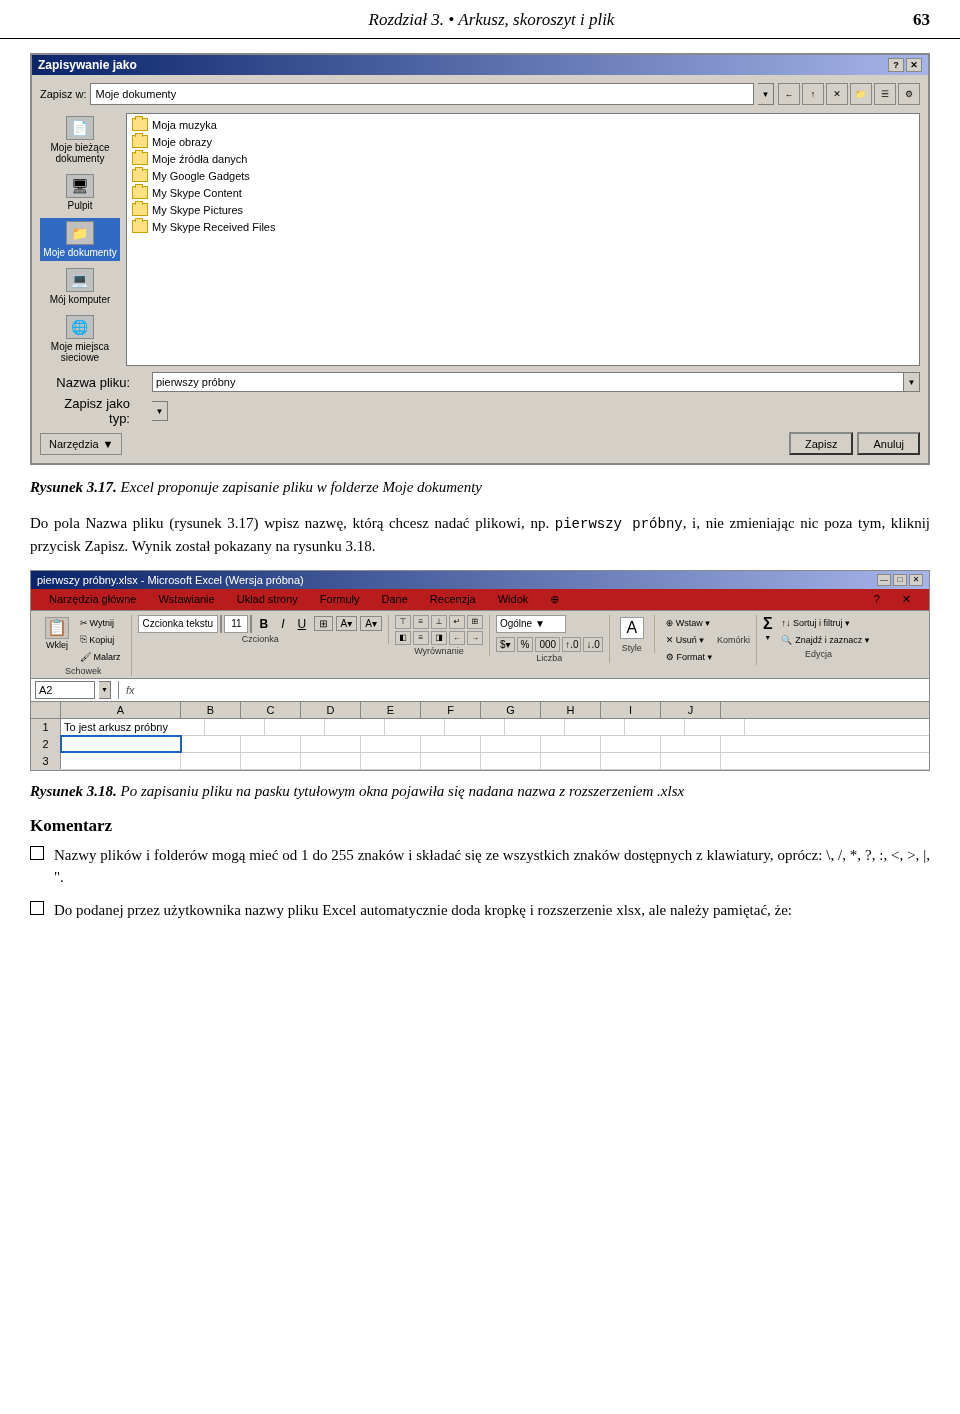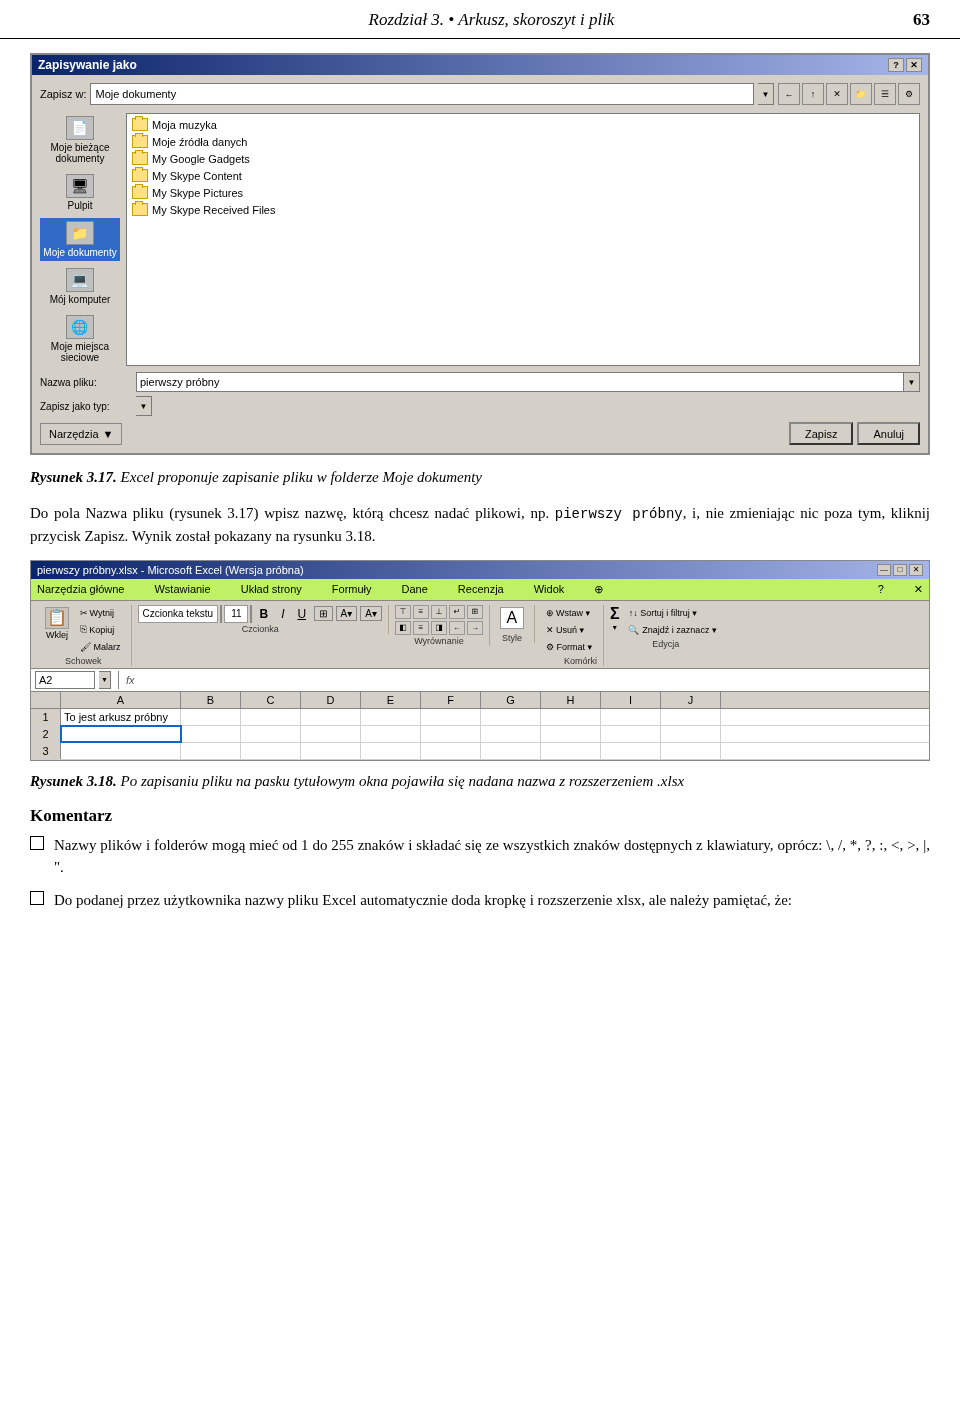--- a/index.html
+++ b/index.html
@@ -196,22 +196,23 @@
     .dialog-fields {
       margin-top: 4px;
     }
     .field-row {
       display: flex;
       align-items: center;
       margin-bottom: 4px;
     }
     .field-label {
       width: 90px;
-      font-size: 10px;
-      margin-right: 6px;
+      font-size: 13px;
+      text-align: right;
+      margin-right: 22px;
     }
     .field-input {
       flex: 1;
       height: 20px;
       background: #fff;
       border: 1px solid #7a7a7a;
       padding: 0 3px;
       font-size: 11px;
       display: flex;
       align-items: center;
@@ -304,23 +305,23 @@
       background: #d4d0c8;
       border: 1px solid #888;
       font-size: 8px;
       display: flex;
       align-items: center;
       justify-content: center;
       color: #000;
     }
     .excel-menubar {
       display: flex;
-      gap: 18px;
-      background: #bef264;
-      padding: 2px 0;
+      gap: 10px;
+      background: #b91c1c;
+      padding: 2px 12px;
       border-bottom: 1px solid #888;
       font-size: 11px;
     }
     .menu-item {
       padding: 2px 6px;
       cursor: pointer;
     }
     .excel-ribbon {
       background: #d4d0c8;
       border-bottom: 1px solid #888;
@@ -551,20 +552,24 @@
           <div class="sidebar-item">
             <div class="sidebar-icon">🌐</div>
             <span>Moje miejsca sieciowe</span>
           </div>
         </div>
 
         <div class="dialog-file-list">
           <div class="file-item">
             <div class="folder-icon"></div>
             <span>Moja muzyka</span>
+          </div>
+          <div class="file-item">
+            <div class="folder-icon"></div>
+            <span>Moje obrazy</span>
           </div>
           <div class="file-item">
             <div class="folder-icon"></div>
             <span>Moje źródła danych</span>
           </div>
           <div class="file-item">
             <div class="folder-icon"></div>
             <span>My Google Gadgets</span>
           </div>
           <div class="file-item">
@@ -695,29 +700,42 @@
               <div style="width:16px;height:14px;background:#d4d0c8;border:1px solid #999;font-size:8px;display:flex;align-items:center;justify-content:center;">◧</div>
               <div style="width:16px;height:14px;background:#d4d0c8;border:1px solid #999;font-size:8px;display:flex;align-items:center;justify-content:center;">≡</div>
               <div style="width:16px;height:14px;background:#d4d0c8;border:1px solid #999;font-size:8px;display:flex;align-items:center;justify-content:center;">◨</div>
               <div style="width:16px;height:14px;background:#d4d0c8;border:1px solid #999;font-size:8px;display:flex;align-items:center;justify-content:center;">←</div>
               <div style="width:16px;height:14px;background:#d4d0c8;border:1px solid #999;font-size:8px;display:flex;align-items:center;justify-content:center;">→</div>
             </div>
           </div>
           <span class="ribbon-label">Wyrównanie</span>
         </div>
 
+        <div style="display:flex; flex-direction:column; align-items:center; border-right:1px solid #b0a890; padding:0 6px;">
+          <div style="display:flex; flex-direction:column; gap:2px;">
+            <div style="width:70px; height:18px; background:#fff; border:1px solid #999; font-size:10px; display:flex; align-items:center; padding:0 3px; margin-bottom:2px;">Ogólne ▼</div>
+            <div style="display:flex; gap:2px; align-items:center;">
+              <div style="font-size:10px;cursor:pointer;padding:1px 3px;border:1px solid #999;">$▾</div>
+              <div style="font-size:10px;cursor:pointer;padding:1px 3px;border:1px solid #999;">%</div>
+              <div style="font-size:10px;cursor:pointer;padding:1px 3px;border:1px solid #999;">000</div>
+              <div style="font-size:10px;cursor:pointer;padding:1px 2px;border:1px solid #999;">↑.0</div>
+              <div style="font-size:10px;cursor:pointer;padding:1px 2px;border:1px solid #999;">↓.0</div>
+            </div>
+          </div>
+          <span class="ribbon-label">Liczba</span>
+        </div>
 
         <div style="display:flex; flex-direction:column; align-items:center; border-right:1px solid #b0a890; padding:0 6px;">
           <div class="ribbon-btn">
             <div class="ribbon-icon" style="font-size:16px;background:#fff;border:1px solid #999;">A</div>
           </div>
           <span class="ribbon-label">Style</span>
         </div>
 
-        <div style="display:flex; flex-direction:column; align-items:flex-end; border-right:1px solid #b0a890; padding:0 6px;">
+        <div style="display:flex; align-items:center; border-right:1px solid #b0a890; padding:0 6px;">
           <div style="display:flex; flex-direction:column; gap:1px;">
             <div class="small-ribbon-btn">⊕ Wstaw ▾</div>
             <div class="small-ribbon-btn">✕ Usuń ▾</div>
             <div class="small-ribbon-btn">⚙ Format ▾</div>
           </div>
           <span class="ribbon-label">Komórki</span>
         </div>
 
         <div style="display:flex; flex-direction:column; align-items:center; padding:0 6px;">
           <div style="display:flex; gap:4px; align-items:flex-start;">
@@ -752,21 +770,21 @@
         <div class="col-header" style="width:60px">D</div>
         <div class="col-header" style="width:60px">E</div>
         <div class="col-header" style="width:60px">F</div>
         <div class="col-header" style="width:60px">G</div>
         <div class="col-header" style="width:60px">H</div>
         <div class="col-header" style="width:60px">I</div>
         <div class="col-header" style="width:60px">J</div>
       </div>
       <div class="sheet-row">
         <div class="row-num">1</div>
-        <div class="cell" style="width:120px">To jest arkusz próbny</div>
+        <div class="cell" style="width:144px">To jest arkusz próbny</div>
         <div class="cell" style="width:60px"></div>
         <div class="cell" style="width:60px"></div>
         <div class="cell" style="width:60px"></div>
         <div class="cell" style="width:60px"></div>
         <div class="cell" style="width:60px"></div>
         <div class="cell" style="width:60px"></div>
         <div class="cell" style="width:60px"></div>
         <div class="cell" style="width:60px"></div>
         <div class="cell" style="width:60px"></div>
       </div>

